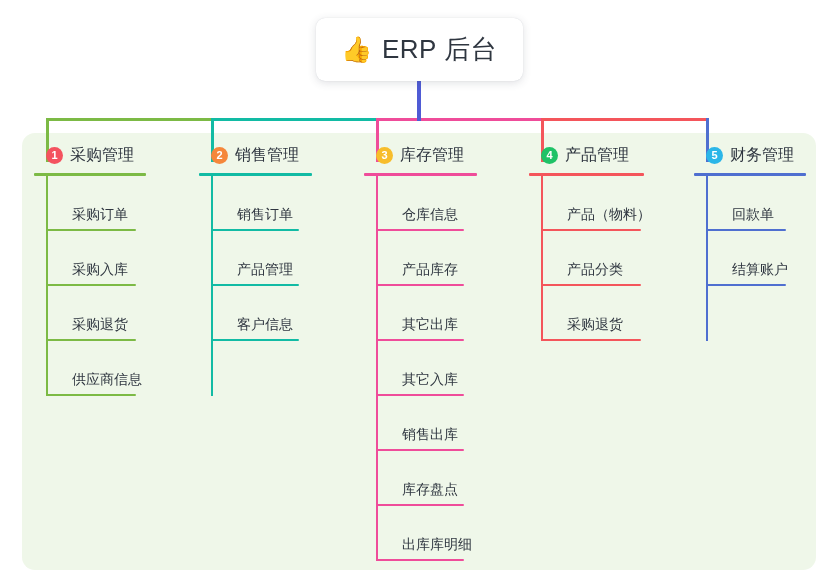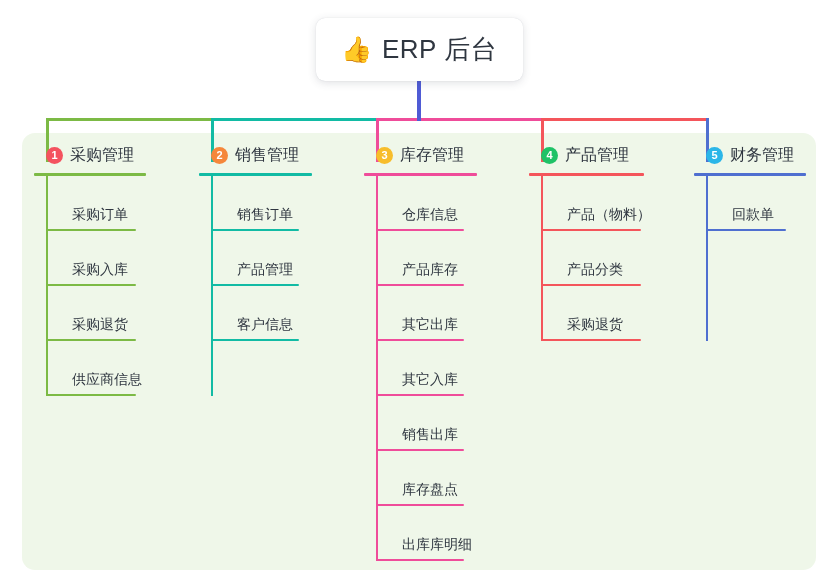--- a/index.html
+++ b/index.html
@@ -276,17 +276,21 @@
           <span class="badge" style="background: rgb(43, 182, 232);">5</span>
           <span class="col-title">财务管理</span>
         </div>
         <div class="head-rule" style="width: 112px; background: rgb(79, 111, 208);"></div>
         <div class="tree">
           <div class="spine" style="height: 165px; background: rgb(79, 111, 208);"></div>
           <div class="leaf">
             <span class="leaf-label">回款单</span>
             <div class="leaf-rule" style="width: 80px; background: rgb(79, 111, 208);"></div>
           </div>
+          <div class="leaf">
+            <span class="leaf-label">结算账户</span>
+            <div class="leaf-rule" style="width: 80px; background: rgb(79, 111, 208);"></div>
+          </div>
         </div>
       </div>
     </div>
 
 </div>
 
 </body></html>

